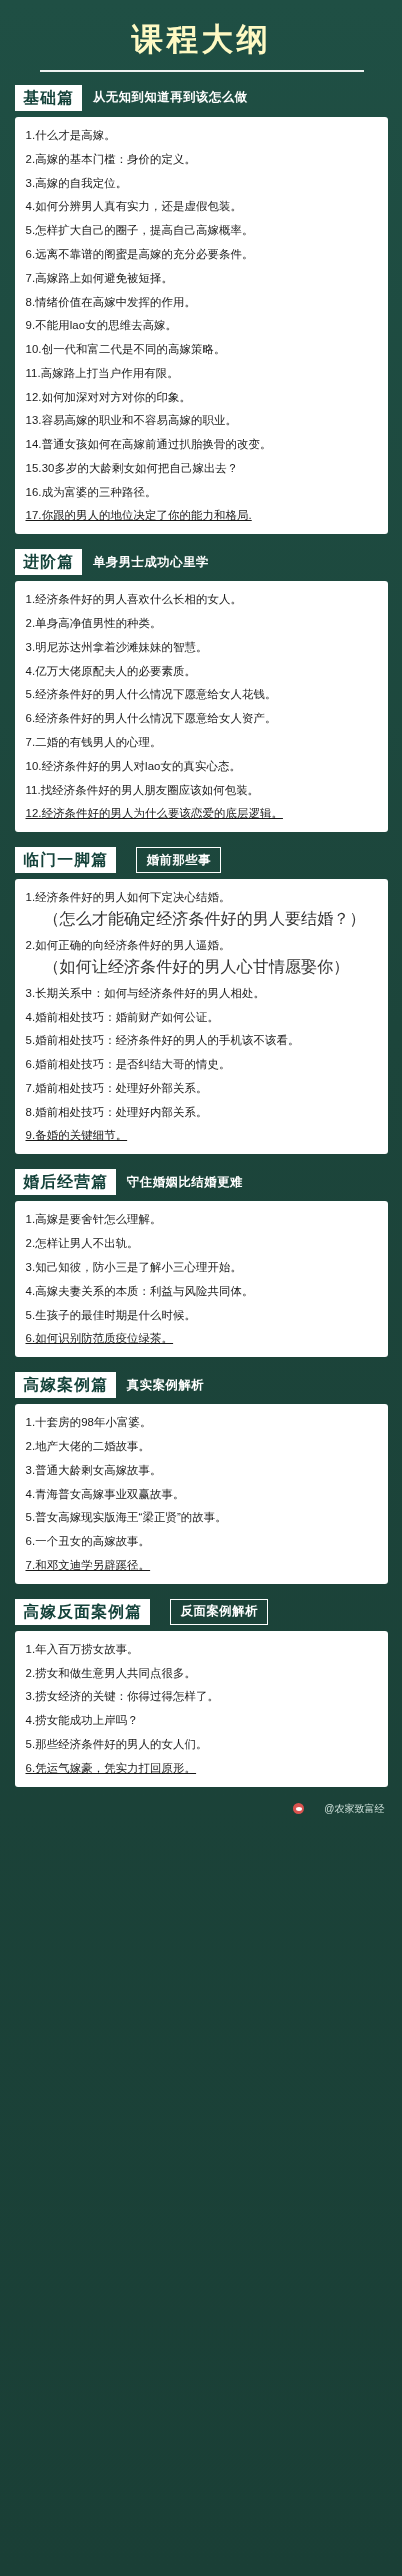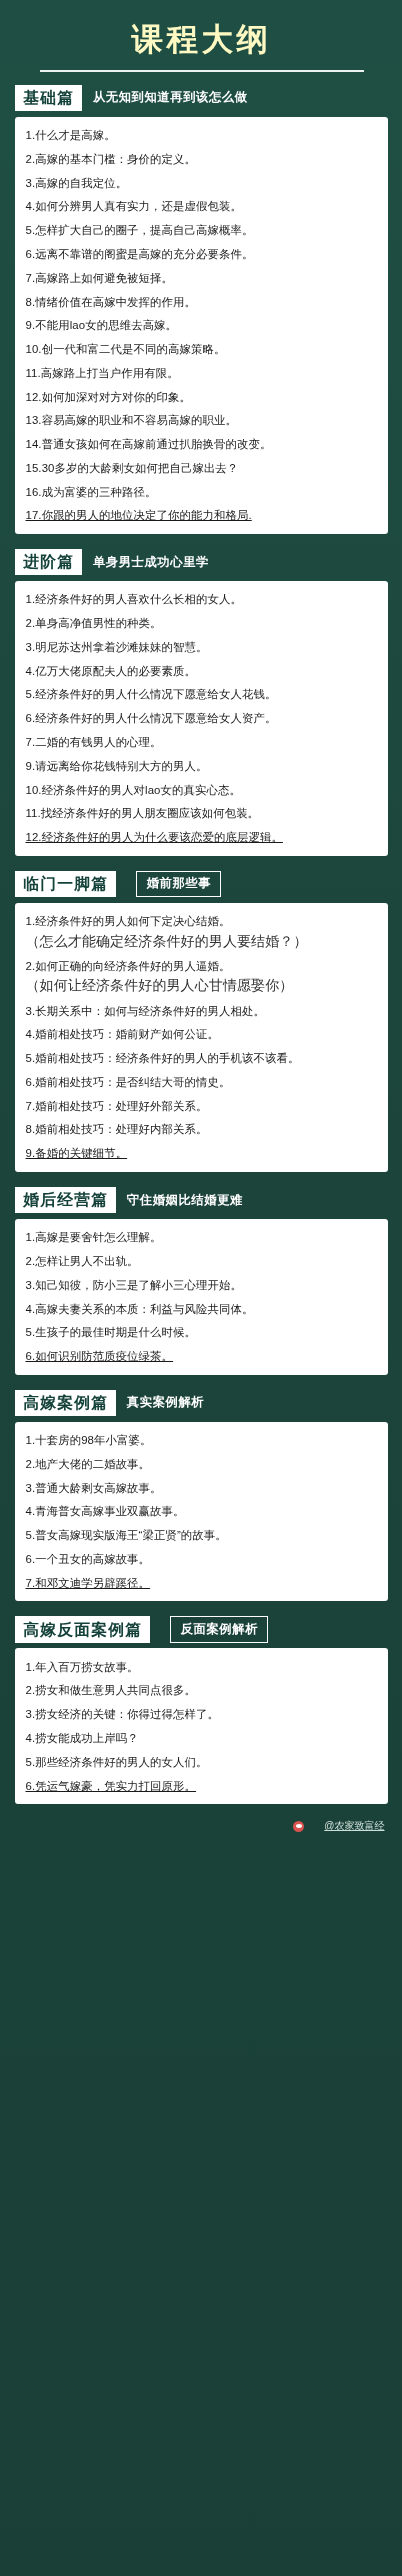--- a/index.html
+++ b/index.html
@@ -67,34 +67,34 @@
   .card p {
     color: #1a1a1a;
     font-size: 11.4px;
     line-height: 1.62;
     margin: 0 0 5.3px 0;
     letter-spacing: 0.1px;
   }
   .card p:last-child { margin-bottom: 0; text-decoration: underline; }
   .card p .note {
     display: block;
-    font-size: 14px;
+    font-size: 16px;
     color: #333;
     line-height: 1.5;
+    margin-left: 18px;
   }
   .footer {
     text-align: right;
     color: #cfe0da;
     font-size: 10px;
     display: flex;
     justify-content: flex-end;
     align-items: center;
     gap: 20px;
     padding-right: 3.5px;
-    text-decoration: underline;
   }
   .weibo-icon {
     display: inline-block;
     width: 11px; height: 11px;
     border-radius: 50%;
     background: #d9534f;
     position: relative;
   }
   .weibo-icon::after {
     content: "";
@@ -143,21 +143,20 @@
         <div class="sec-sub">单身男士成功心里学</div>
       </div>
       <div class="card">
         <p><span>1.经济条件好的男人喜欢什么长相的女人。</span></p>
         <p><span>2.单身高净值男性的种类。</span></p>
         <p><span>3.明尼苏达州拿着沙滩妹妹的智慧。</span></p>
         <p><span>4.亿万大佬原配夫人的必要素质。</span></p>
         <p><span>5.经济条件好的男人什么情况下愿意给女人花钱。</span></p>
         <p><span>6.经济条件好的男人什么情况下愿意给女人资产。</span></p>
         <p><span>7.二婚的有钱男人的心理。</span></p>
-        <p><span>9.请远离给你花钱特别大方的男人。</span></p>
         <p><span>10.经济条件好的男人对lao女的真实心态。</span></p>
         <p><span>11.找经济条件好的男人朋友圈应该如何包装。</span></p>
         <p><span>12.经济条件好的男人为什么要该恋爱的底层逻辑。</span></p>
       </div>
     </div>
     <div class="section">
       <div class="sec-head">
         <div class="sec-tag">临门一脚篇</div>
         <div class="sec-sub boxed">婚前那些事</div>
       </div>

